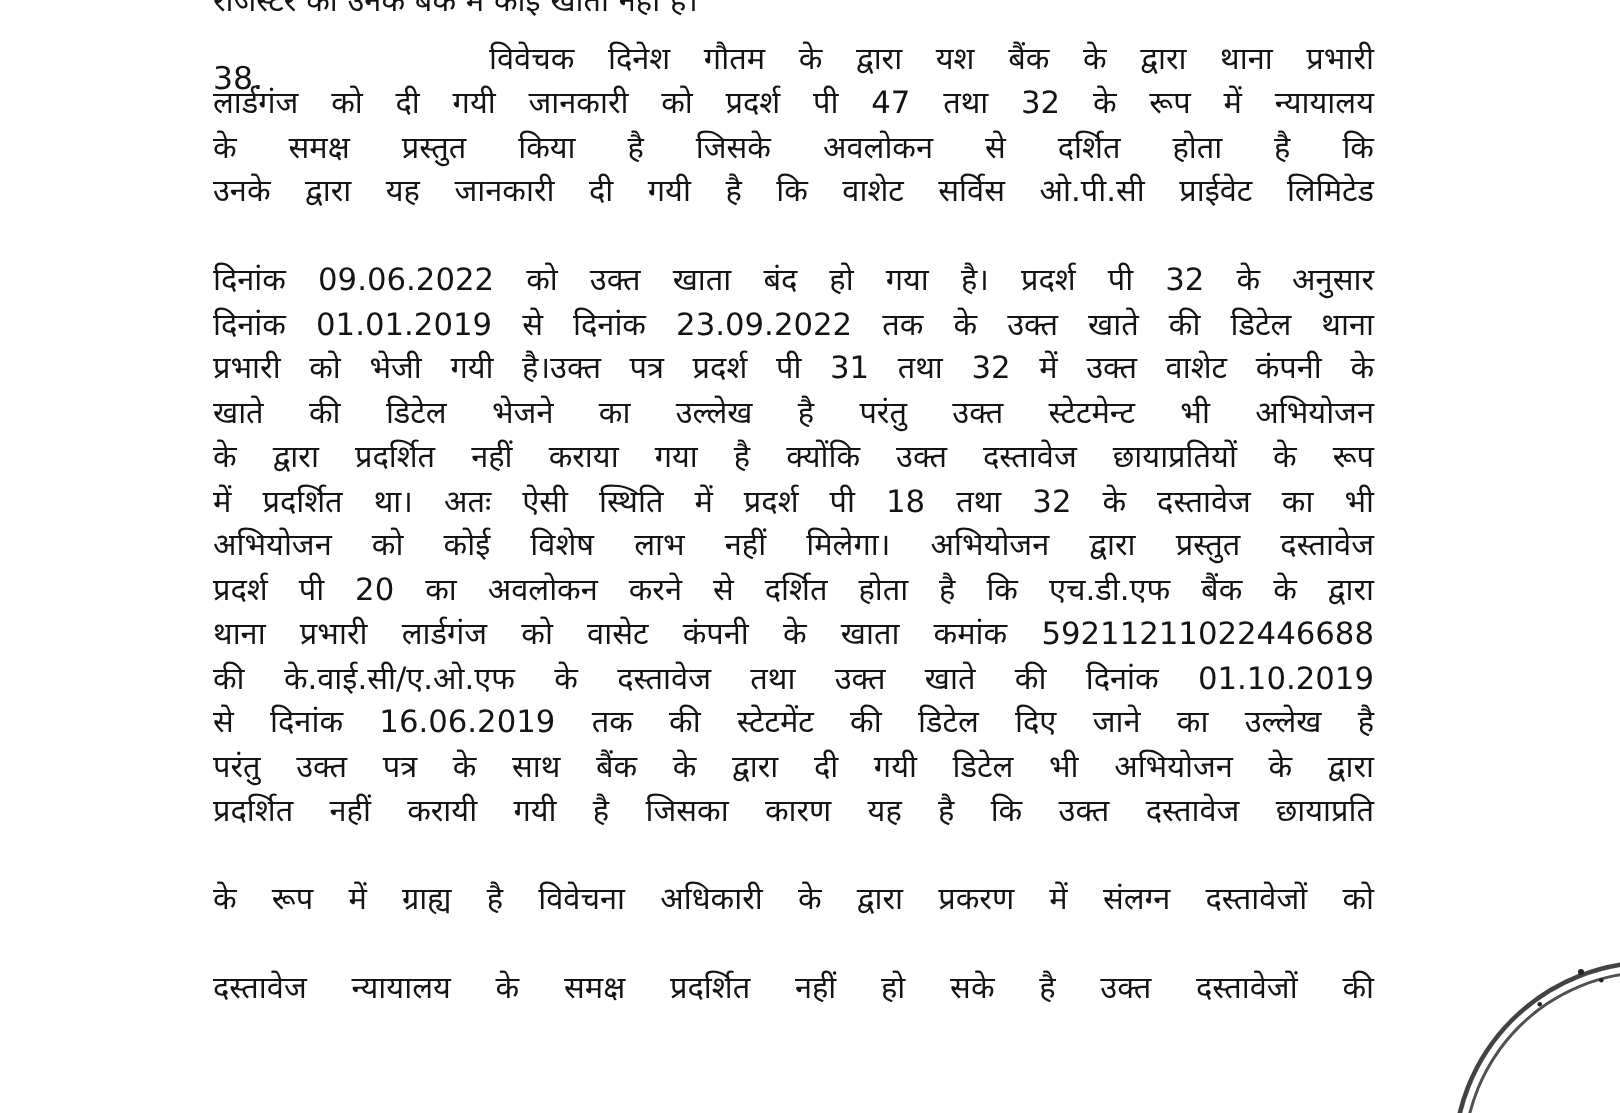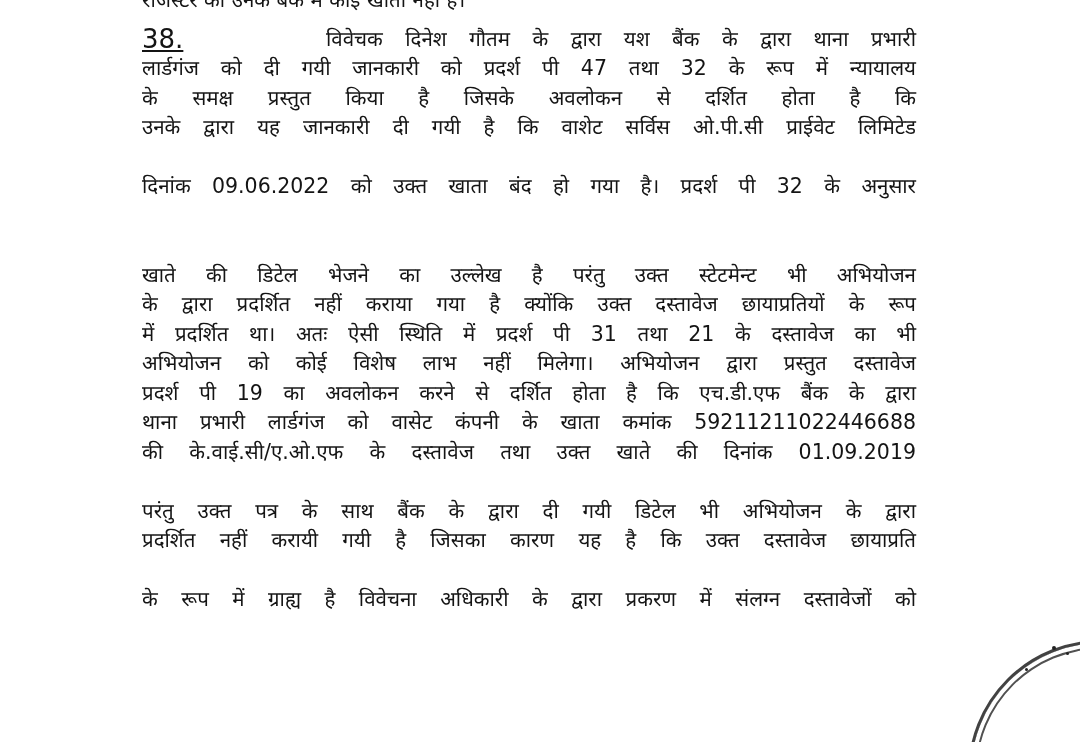--- a/index.html
+++ b/index.html
@@ -11,22 +11,22 @@
     }
     .page { position: absolute; left: 0; top: 0; width: 1080px; height: 742px; }
     .line {
       position: absolute; left: 142px; width: 774px;
       font-size: 20.5px; line-height: 29px; height: 29px;
       white-space: nowrap; text-align: justify; text-align-last: justify;
       letter-spacing: 0px;
     }
     .top-cut { top: -14px; left: 142px; width: 420px; text-align-last: left; }
     .para-num {
-      position: absolute; left: 142px; top: 25px;
-      font-size: 26px; line-height: 29px; text-decoration: underline;
+      position: absolute; left: 142px; top: 38px;
+      font-size: 21px; line-height: 29px;
     }
     .first-line { left: 326px; width: 590px; }
     .stamp {
       position: absolute; left: 968px; top: 640px;
       width: 260px; height: 260px; border-radius: 50%;
       border: 3px solid #222; opacity: 0.85;
       box-shadow: inset 0 0 0 4px #fff, inset 0 0 0 6px #333;
     }
     .stamp-speck { position: absolute; background: #222; border-radius: 50%; }
   </style>
@@ -36,28 +36,32 @@
 <div class="page">
   <div class="line top-cut">रजिस्टर का उनके बैंक में कोई खाता नहीं है।</div>
 
   <div class="para-num">38.</div>
 
   <div class="line first-line" style="top:25px">विवेचक दिनेश गौतम के द्वारा यश बैंक के द्वारा थाना प्रभारी</div>
   <div class="line" style="top:54px">लार्डगंज को दी गयी जानकारी को प्रदर्श पी 47 तथा 32 के रूप में न्यायालय</div>
   <div class="line" style="top:113px">उनके द्वारा यह जानकारी दी गयी है कि वाशेट सर्विस ओ.पी.सी प्राईवेट लिमिटेड</div>
   <div class="line" style="top:84px">के समक्ष प्रस्तुत किया है जिसके अवलोकन से दर्शित होता है कि</div>
   <div class="line" style="top:172px">दिनांक 09.06.2022 को उक्त खाता बंद हो गया है। प्रदर्श पी 32 के अनुसार</div>
+  <div class="line" style="top:202px">दिनांक 01.01.2019 से दिनांक 23.09.2022 तक के उक्त खाते की डिटेल थाना</div>
+  <div class="line" style="top:231px">प्रभारी को भेजी गयी है।उक्त पत्र प्रदर्श पी 31 तथा 32 में उक्त वाशेट कंपनी के</div>
   <div class="line" style="top:261px">खाते की डिटेल भेजने का उल्लेख है परंतु उक्त स्टेटमेन्ट भी अभियोजन</div>
   <div class="line" style="top:290px">के द्वारा प्रदर्शित नहीं कराया गया है क्योंकि उक्त दस्तावेज छायाप्रतियों के रूप</div>
-  <div class="line" style="top:320px">में प्रदर्शित था। अतः ऐसी स्थिति में प्रदर्श पी 31 तथा 21 के दस्तावेज का भी</div>
+  <div class="line" style="top:320px">में प्रदर्शित था। अतः ऐसी स्थिति में प्रदर्श पी 18 तथा 32 के दस्तावेज का भी</div>
   <div class="line" style="top:349px">अभियोजन को कोई विशेष लाभ नहीं मिलेगा। अभियोजन द्वारा प्रस्तुत दस्तावेज</div>
-  <div class="line" style="top:379px">प्रदर्श पी 19 का अवलोकन करने से दर्शित होता है कि एच.डी.एफ बैंक के द्वारा</div>
+  <div class="line" style="top:379px">प्रदर्श पी 20 का अवलोकन करने से दर्शित होता है कि एच.डी.एफ बैंक के द्वारा</div>
   <div class="line" style="top:408px">थाना प्रभारी लार्डगंज को वासेट कंपनी के खाता कमांक 59211211022446688</div>
-  <div class="line" style="top:438px">की के.वाई.सी/ए.ओ.एफ के दस्तावेज तथा उक्त खाते की दिनांक 01.09.2019</div>
+  <div class="line" style="top:438px">की के.वाई.सी/ए.ओ.एफ के दस्तावेज तथा उक्त खाते की दिनांक 01.10.2019</div>
+  <div class="line" style="top:467px">से दिनांक 16.06.2019 तक की स्टेटमेंट की डिटेल दिए जाने का उल्लेख है</div>
   <div class="line" style="top:497px">परंतु उक्त पत्र के साथ बैंक के द्वारा दी गयी डिटेल भी अभियोजन के द्वारा</div>
   <div class="line" style="top:526px">प्रदर्शित नहीं करायी गयी है जिसका कारण यह है कि उक्त दस्तावेज छायाप्रति</div>
   <div class="line" style="top:585px">के रूप में ग्राह्य है विवेचना अधिकारी के द्वारा प्रकरण में संलग्न दस्तावेजों को</div>
+  <div class="line" style="top:644px">दस्तावेज न्यायालय के समक्ष प्रदर्शित नहीं हो सके है उक्त दस्तावेजों की</div>
 
   <div class="stamp"></div>
   <div class="stamp-speck" style="left:1052px;top:646px;width:4px;height:4px"></div>
   <div class="stamp-speck" style="left:1066px;top:652px;width:3px;height:3px"></div>
   <div class="stamp-speck" style="left:1025px;top:668px;width:3px;height:3px"></div>
 </div>
 
 </body></html>

